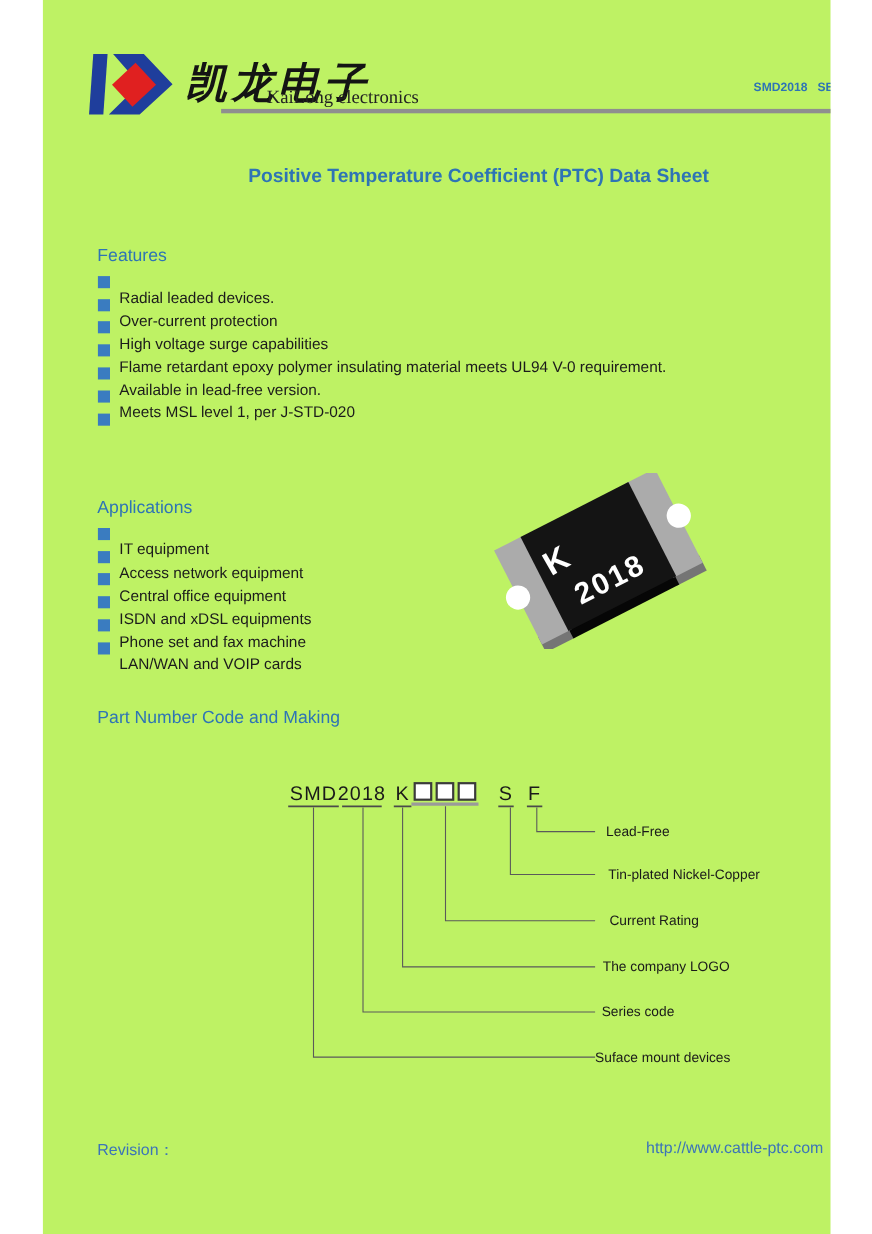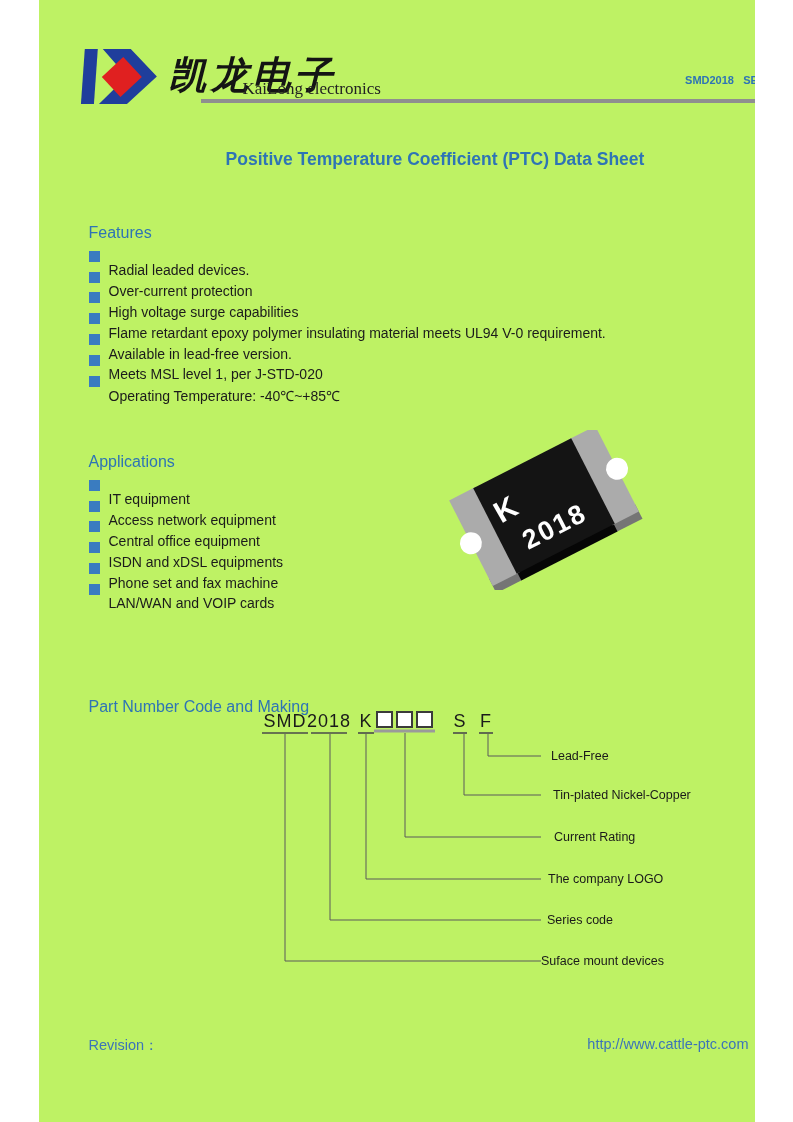--- a/index.html
+++ b/index.html
@@ -41,21 +41,21 @@
     text-align: center; font-size: 17.5px; font-weight: bold;
     color: #2e74b5;
   }
   
   .sec-heading {
     position: absolute; left: 50px;
     font-size: 16px; font-weight: normal; color: #2e74b5;
   }
   .h-features { top: 224px; }
   .h-applications { top: 453px; }
-  .h-partnumber { top: 698px; }
+  .h-partnumber { top: 644px; }
   .bullet-list { position: absolute; left: 50px; list-style: none; }
   .bl-features { top: 246px; }
   .bl-applications { top: 475px; }
   .bullet-row { height: 20.8px; display: flex; align-items: center; }
   .bullet-sq {
     width: 11px; height: 11px; background: #3a7cc0;
     margin-right: 9px; flex: 0 0 auto;
   }
   .bullet-text { font-size: 14px; color: #1b1b1b; white-space: nowrap; margin-top: 28px; }
   
@@ -120,21 +120,20 @@
     <li class="bullet-row">
       <span class="bullet-sq"></span>
       <span class="bullet-text">Available in lead-free version.</span>
       </li>
     <li class="bullet-row">
       <span class="bullet-sq"></span>
       <span class="bullet-text">Meets MSL level 1, per J-STD-020</span>
       </li>
     <li class="bullet-row">
       <span class="bullet-sq"></span>
-      <span class="bullet-text">Operating Temperature: -40℃~+85℃</span>
       </li>
   </ul>
 
   <div class="sec-heading h-applications">Applications</div>
   <ul class="bullet-list bl-applications">
     <li class="bullet-row">
       <span class="bullet-sq"></span>
       <span class="bullet-text">IT equipment</span>
       </li>
     <li class="bullet-row">

